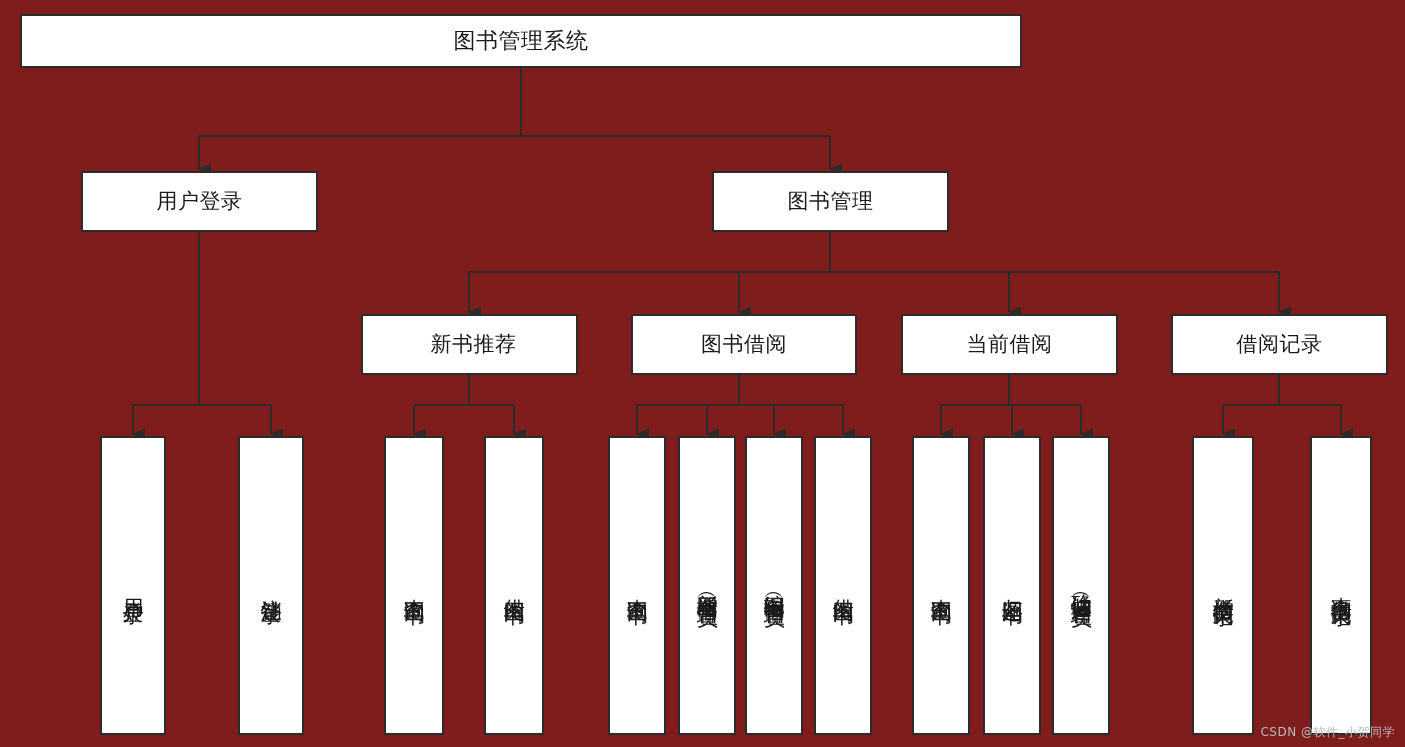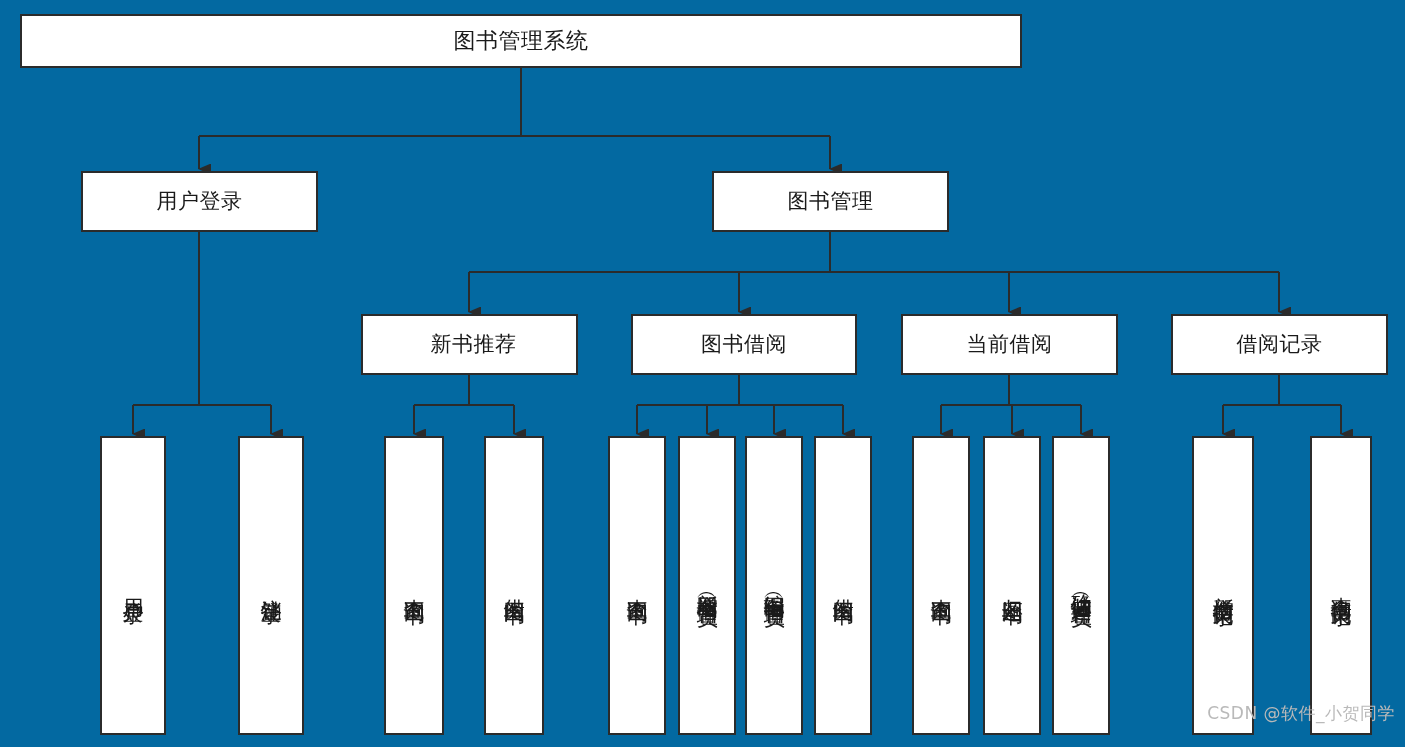--- a/index.html
+++ b/index.html
@@ -8,21 +8,21 @@
     padding: 0;
     background: #ffffff;
   }
   body {
     font-family: "DejaVu Sans", "Liberation Sans", sans-serif;
   }
   #diagram {
     position: relative;
     width: 1405px;
     height: 747px;
-    background: #0369a1;
+    background: #7f1d1d;
     overflow: hidden;
   }
   #edges {
     position: absolute;
     left: 0;
     top: 0;
     width: 1405px;
     height: 747px;
     pointer-events: none;
   }
@@ -54,22 +54,22 @@
     writing-mode: vertical-rl;
     text-orientation: upright;
     white-space: nowrap;
   }
   .node.root {
     font-size: 22px;
   }
   #watermark {
     position: absolute;
     right: 10px;
-    bottom: 22px;
-    font-size: 17px;
+    bottom: 6px;
+    font-size: 12px;
     color: #b9b9b9;
     white-space: nowrap;
     letter-spacing: 0.5px;
   }
 </style>
 </head>
 <body>
 
 <div id="diagram">
 

